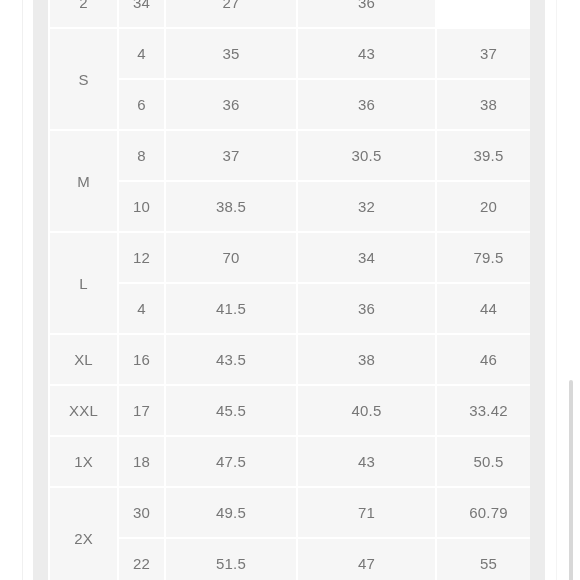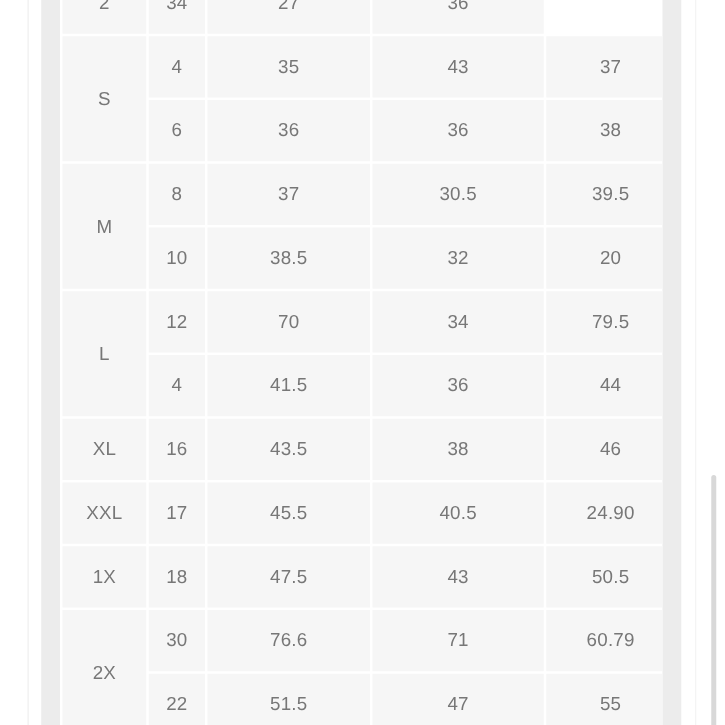--- a/index.html
+++ b/index.html
@@ -175,33 +175,33 @@
             <td>16</td>
             <td>43.5</td>
             <td>38</td>
             <td>46</td>
           </tr>
           <tr>
             <td class="size-cell">XXL</td>
             <td>17</td>
             <td>45.5</td>
             <td>40.5</td>
-            <td>24.90</td>
+            <td>33.42</td>
           </tr>
           <tr>
             <td class="size-cell">1X</td>
             <td>18</td>
             <td>47.5</td>
             <td>43</td>
             <td>50.5</td>
           </tr>
           <tr>
             <td class="size-cell" rowspan="2">2X</td>
             <td>30</td>
-            <td>76.6</td>
+            <td>49.5</td>
             <td>71</td>
             <td>60.79</td>
           </tr>
           <tr>
             <td>22</td>
             <td>51.5</td>
             <td>47</td>
             <td>55</td>
           </tr>
         </tbody>

